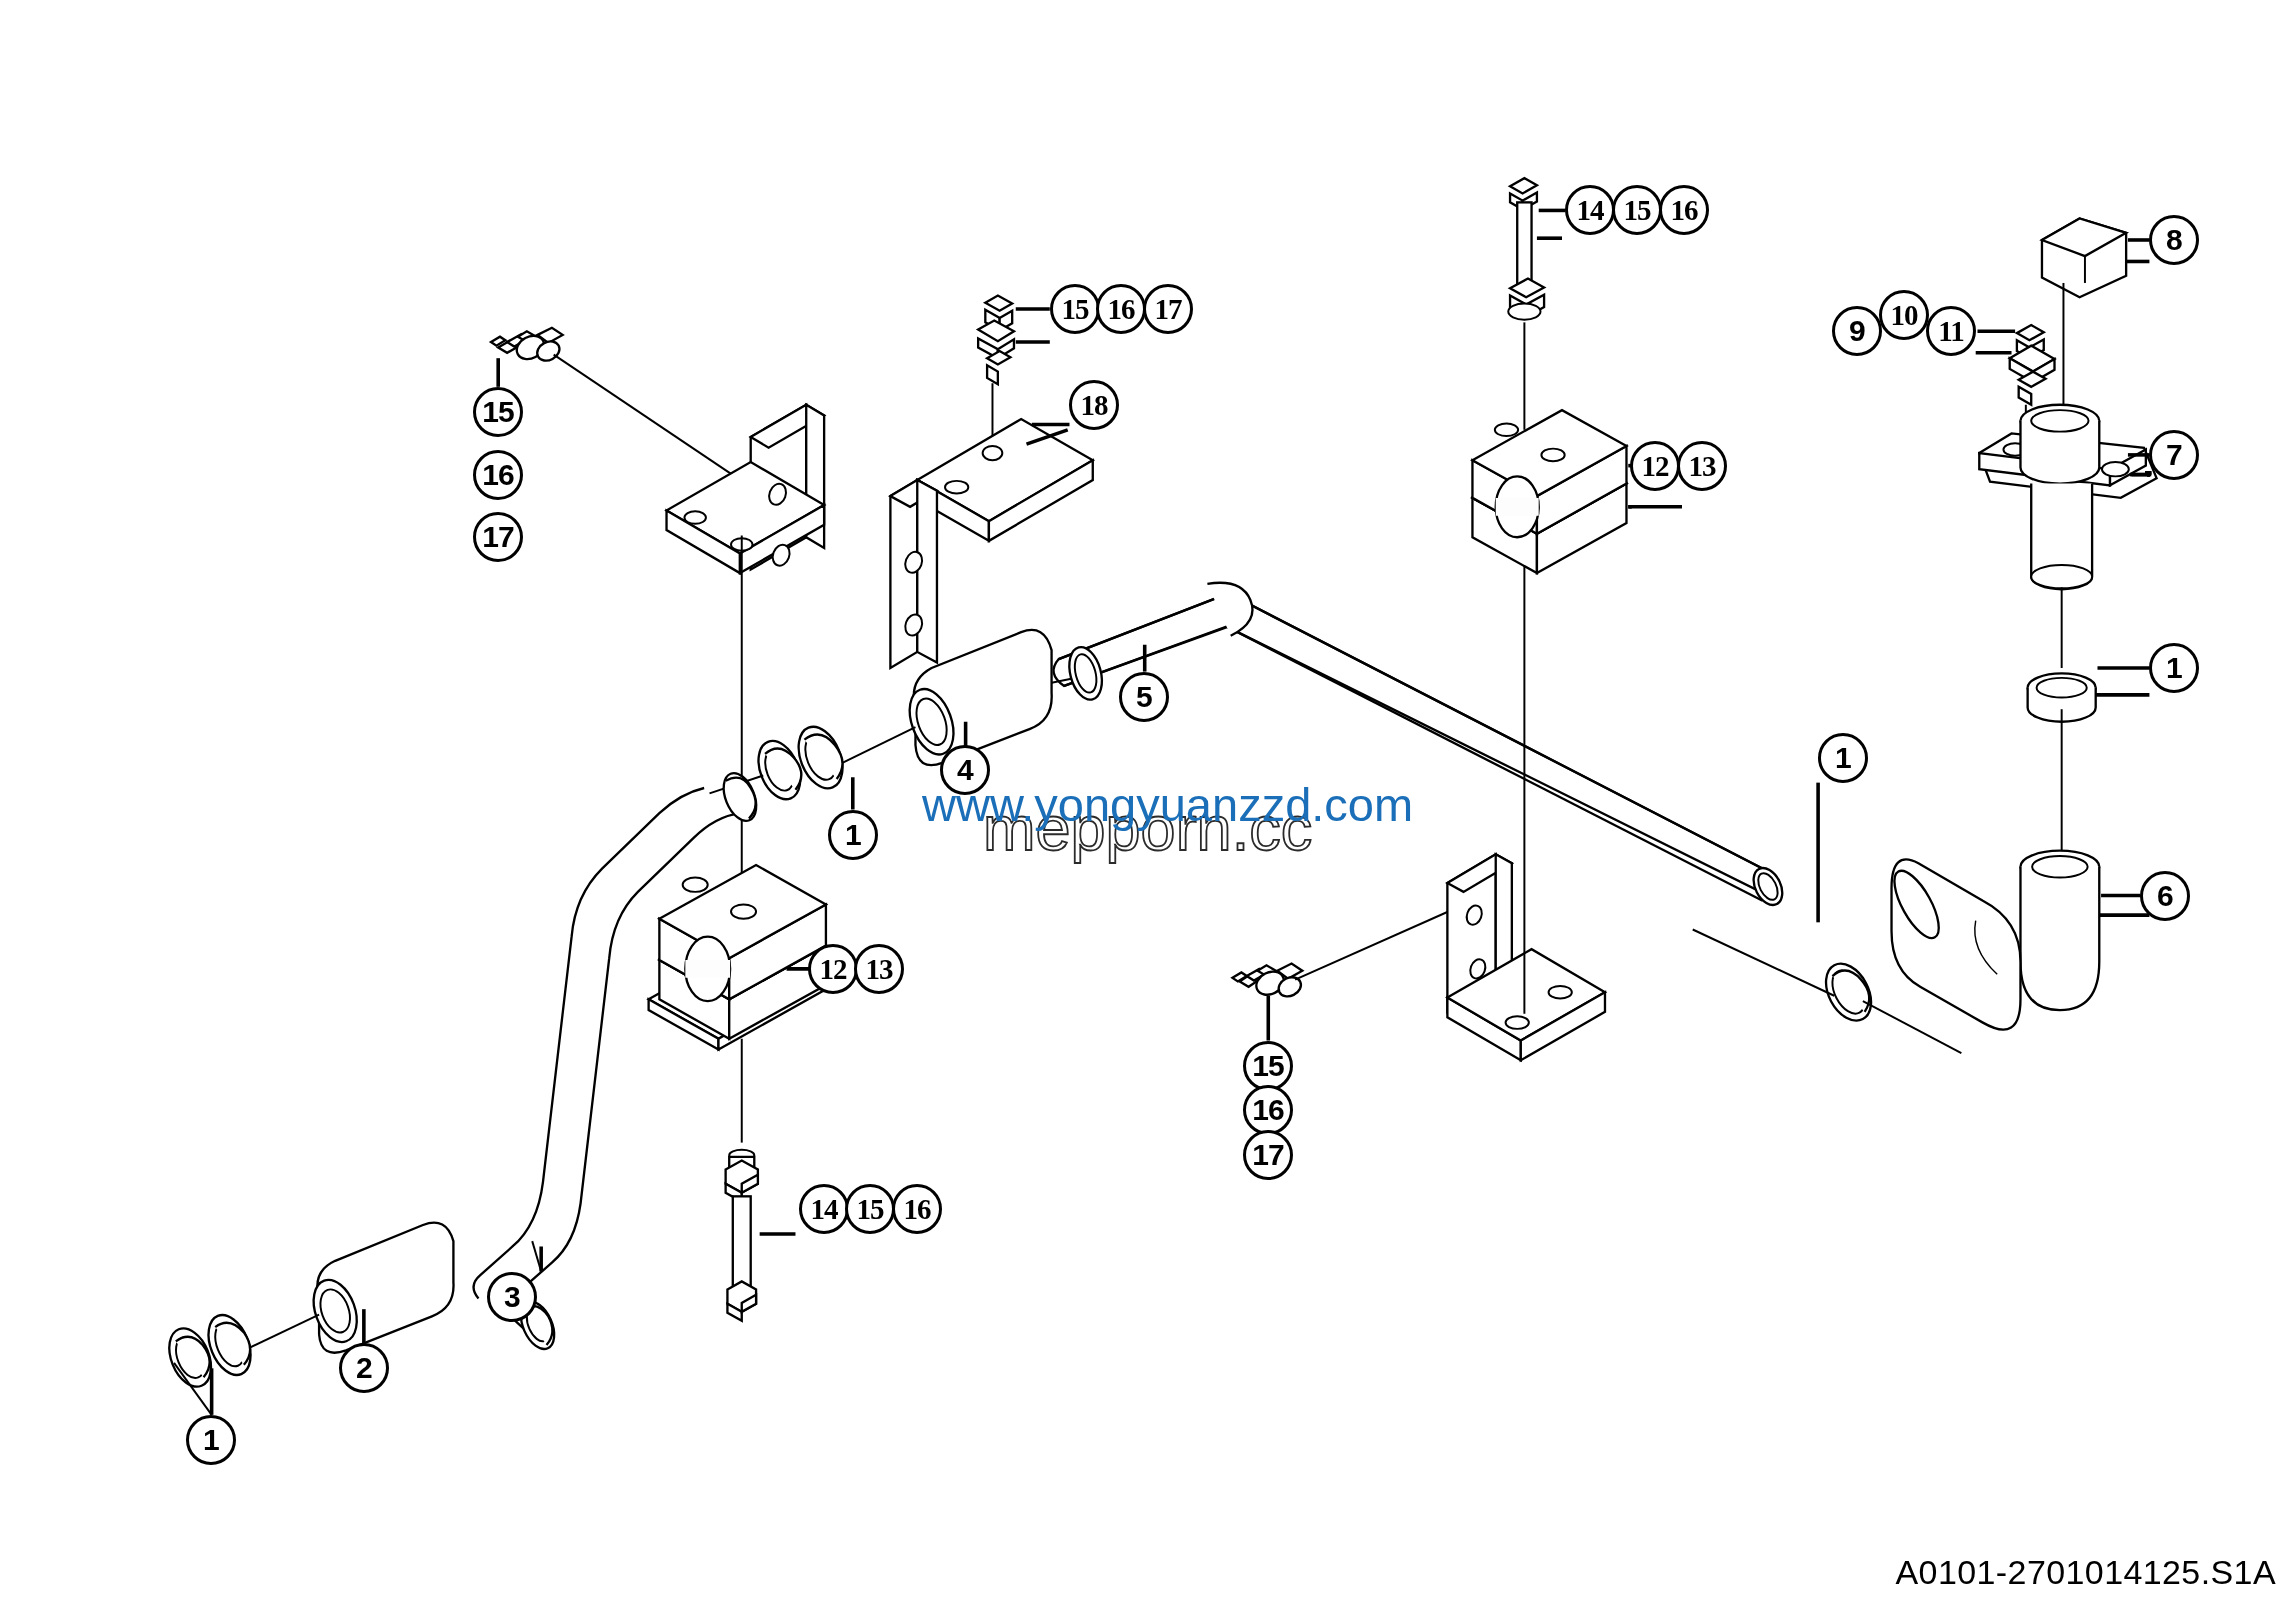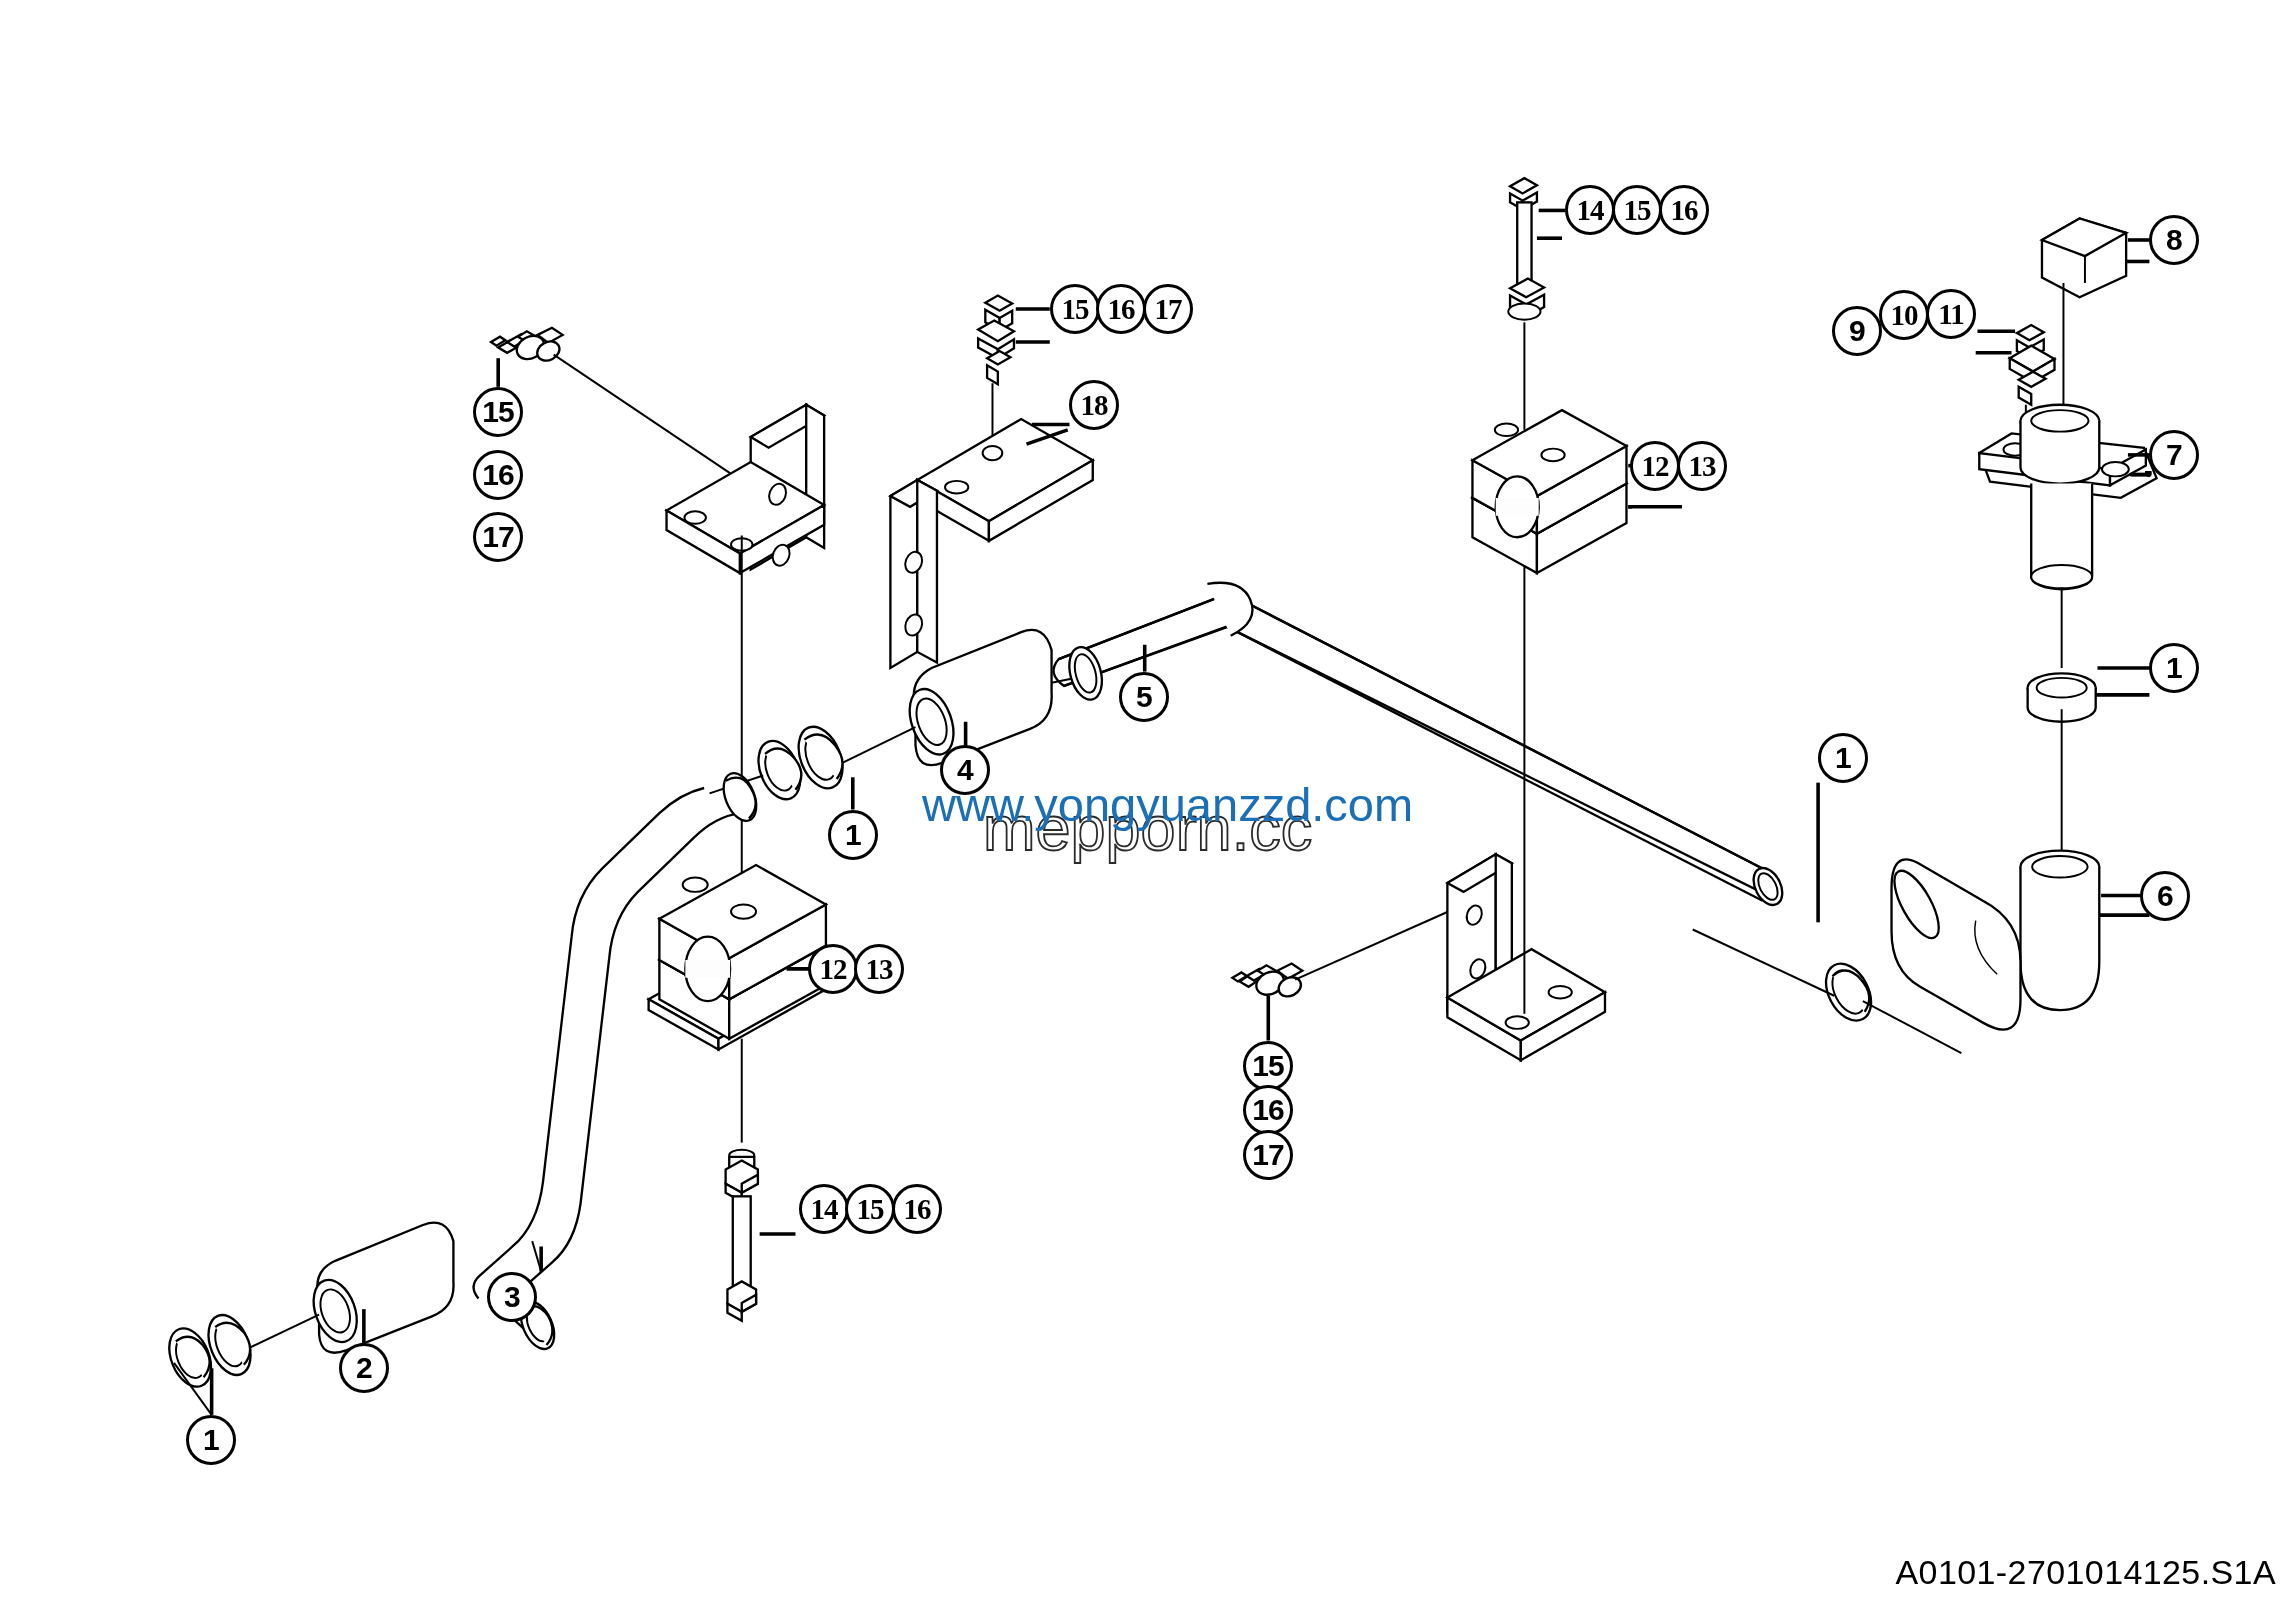--- a/index.html
+++ b/index.html
@@ -469,21 +469,21 @@
   <div class="callout c-2" style="left:1143px;top:284px;">17</div>
 
   <div class="callout c-2" style="left:1069px;top:380px;">18</div>
 
   <div class="callout c-2" style="left:1565px;top:185px;">14</div>
   <div class="callout c-2" style="left:1612px;top:185px;">15</div>
   <div class="callout c-2" style="left:1659px;top:185px;">16</div>
 
   <div class="callout c-1" style="left:1832px;top:306px;">9</div>
   <div class="callout c-2" style="left:1879px;top:290px;">10</div>
-  <div class="callout c-2" style="left:1926px;top:289px;">11</div>
+  <div class="callout c-2" style="left:1926px;top:306px;">11</div>
 
   <div class="callout c-1" style="left:2149px;top:215px;">8</div>
   <div class="callout c-1" style="left:2149px;top:430px;">7</div>
 
   <div class="callout c-2" style="left:1630px;top:441px;">12</div>
   <div class="callout c-2" style="left:1677px;top:441px;">13</div>
 
   <div class="callout c-1" style="left:2149px;top:643px;">1</div>
   <div class="callout c-1" style="left:1818px;top:733px;">1</div>
   <div class="callout c-1" style="left:2140px;top:871px;">6</div>

